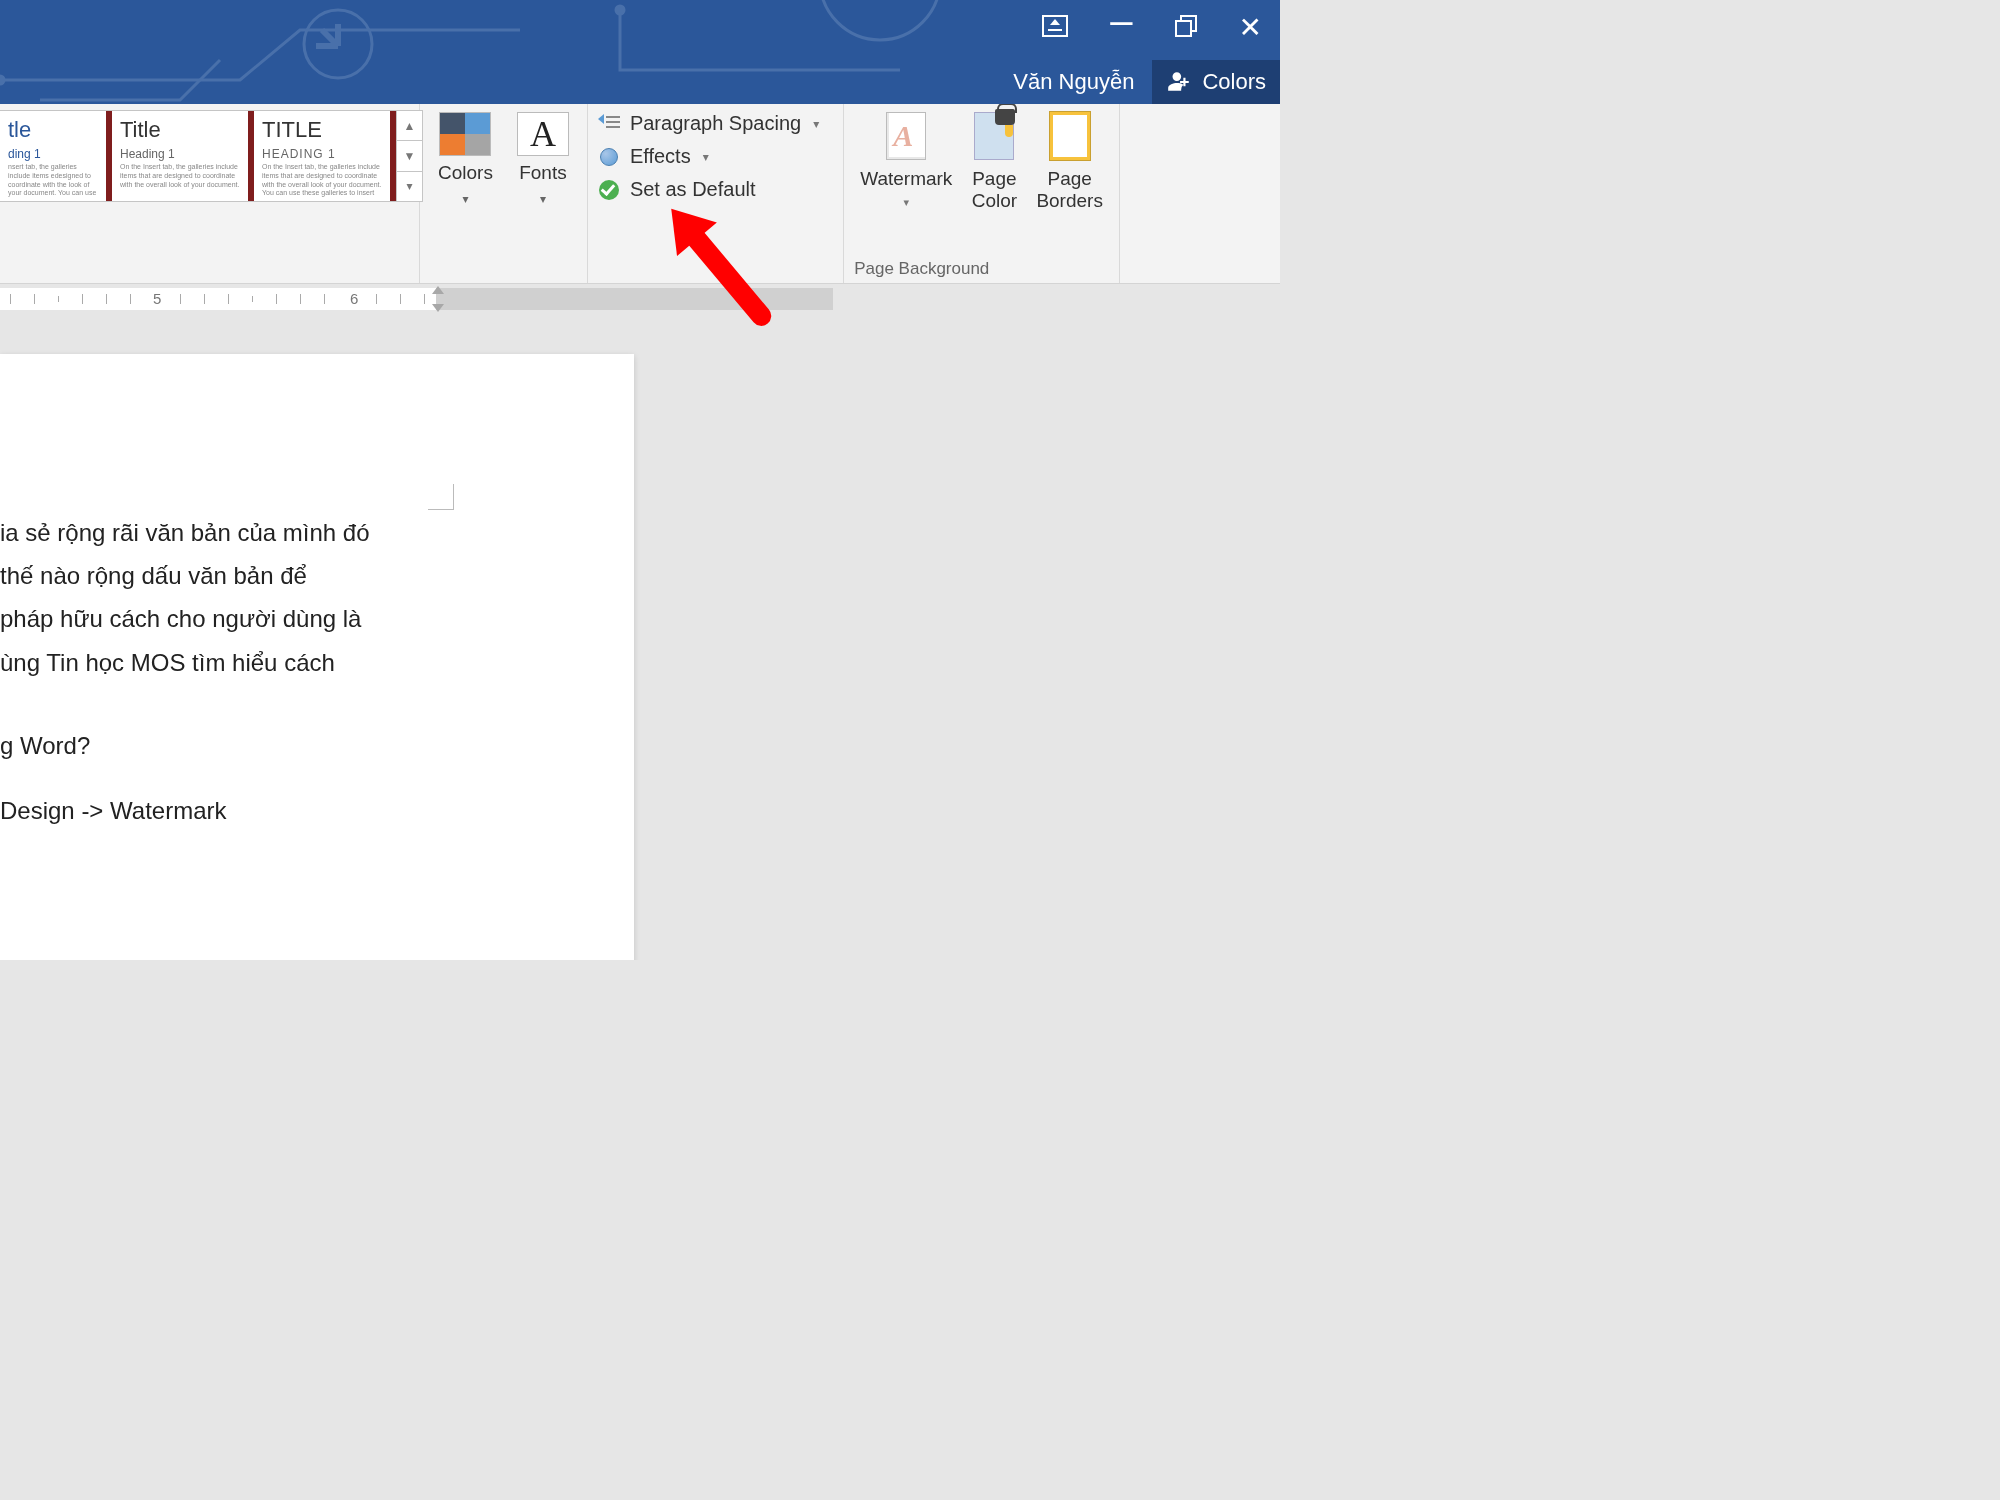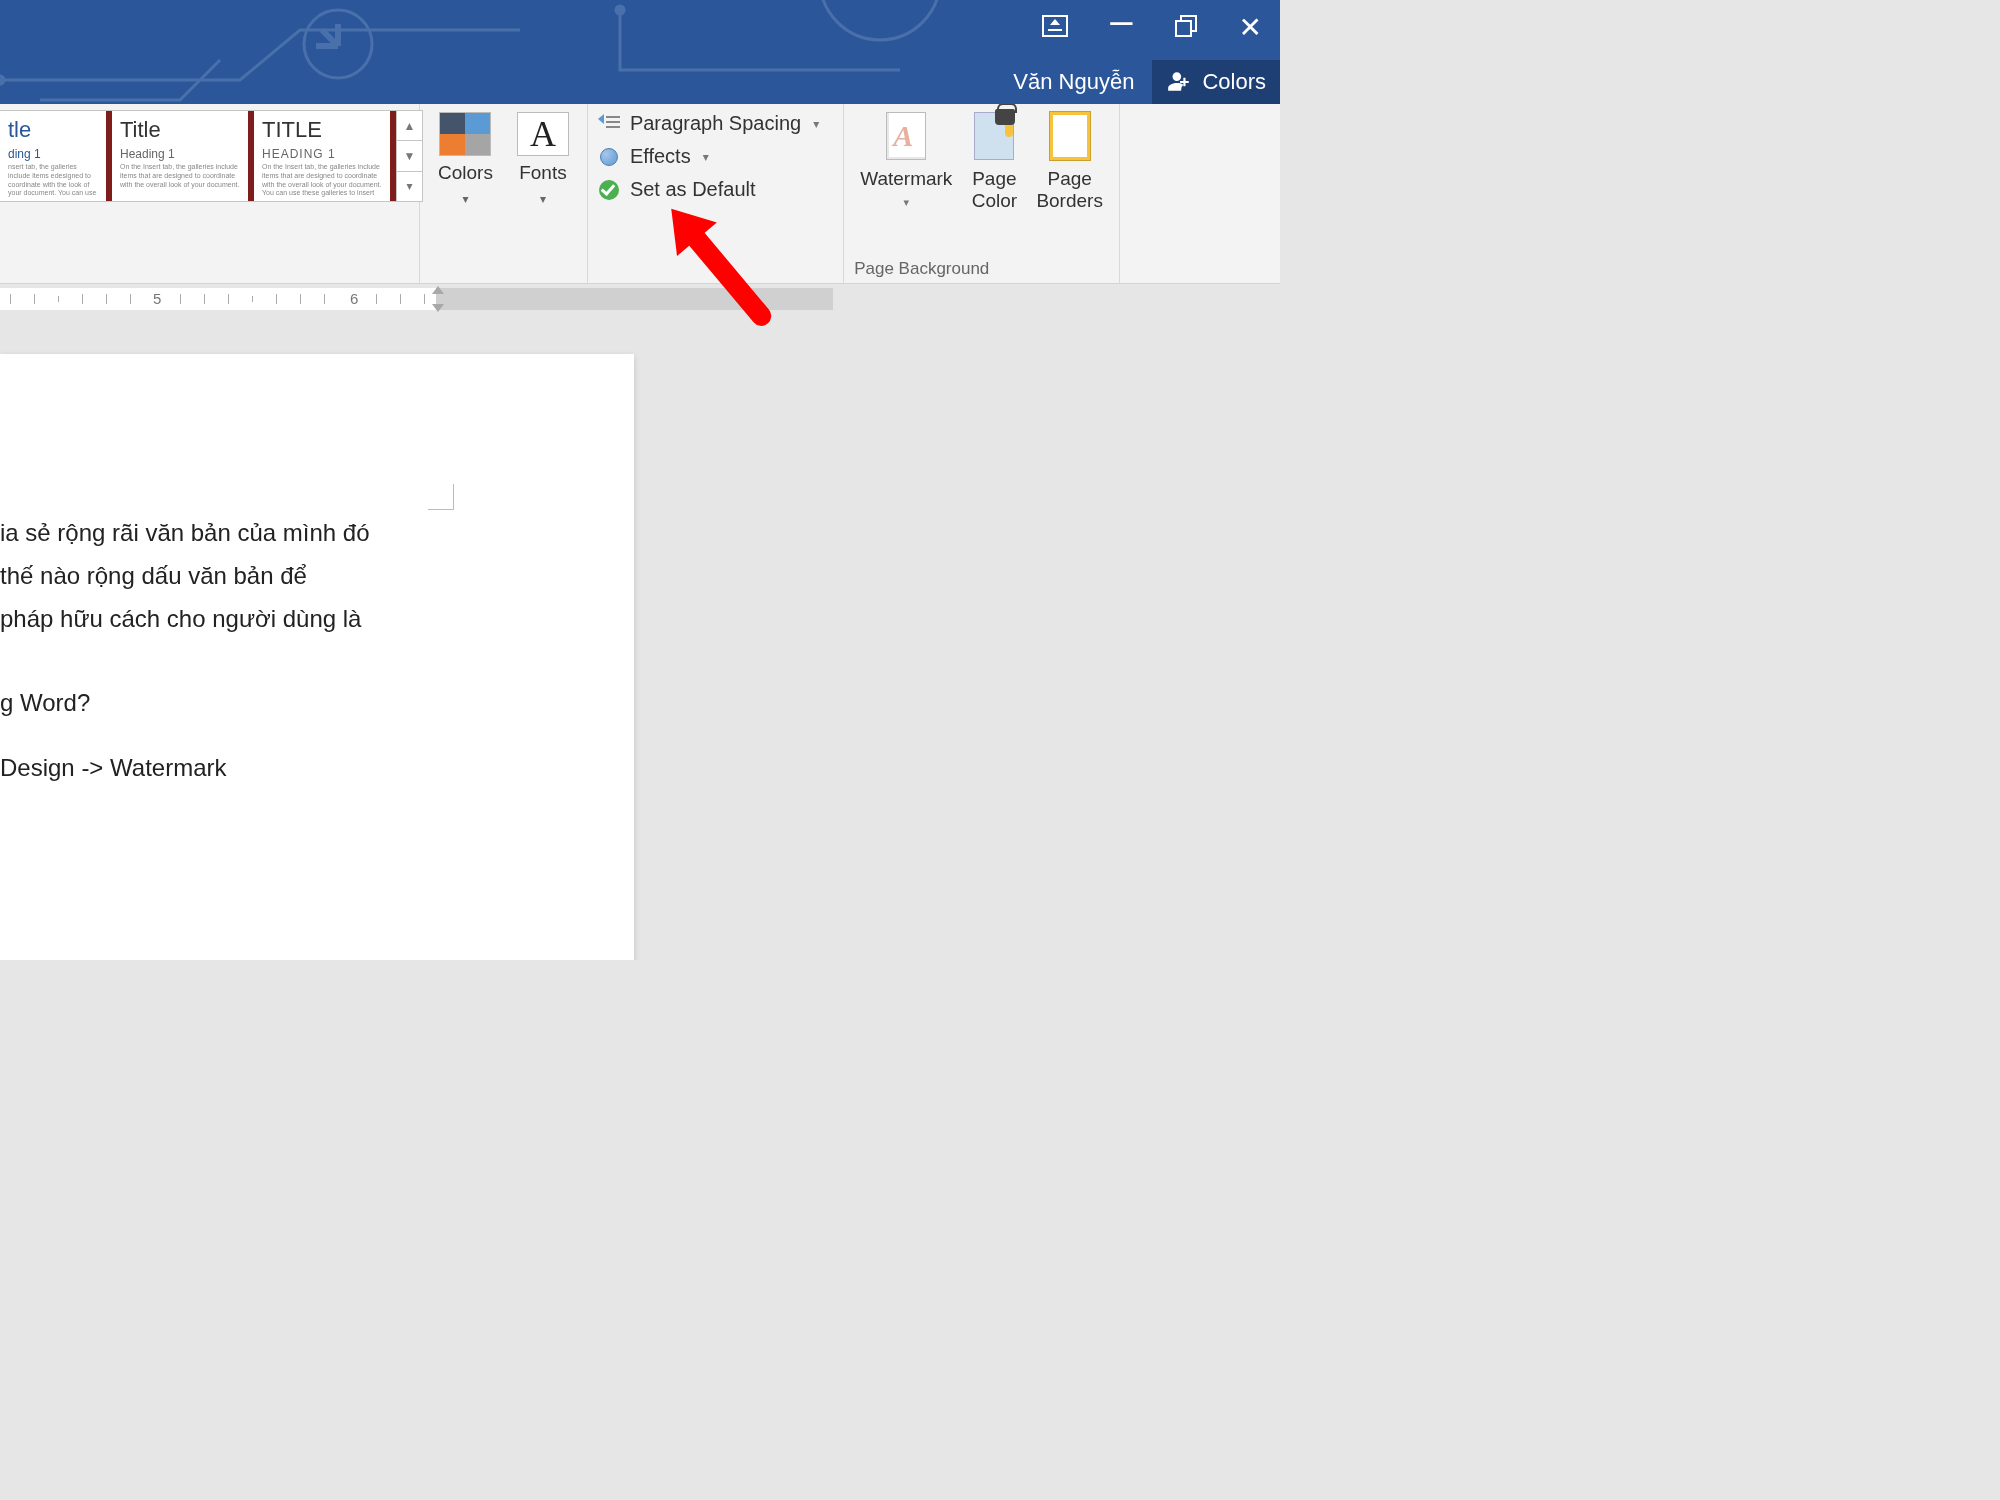--- a/index.html
+++ b/index.html
@@ -428,20 +428,21 @@
   <div class="rmargin-handle"></div>
 </div>
 
 <div class="doc-area">
   <div class="page">
     <div class="corner"></div>
     <div class="doc-text">
       <p>ia sẻ rộng rãi văn bản của mình đó</p>
       <p> thế nào rộng dấu văn bản để</p>
       <p> pháp hữu cách cho người dùng là</p>
+      <p>ùng Tin học MOS tìm hiểu cách</p>
       <div class="sp"></div>
       <p>g Word?</p>
       <div class="sp" style="height:22px"></div>
       <p>Design -&gt; Watermark</p>
       <div class="sp" style="height:70px"></div>
     </div>
   </div>
 </div>
 
 <div class="annotation-arrow">

